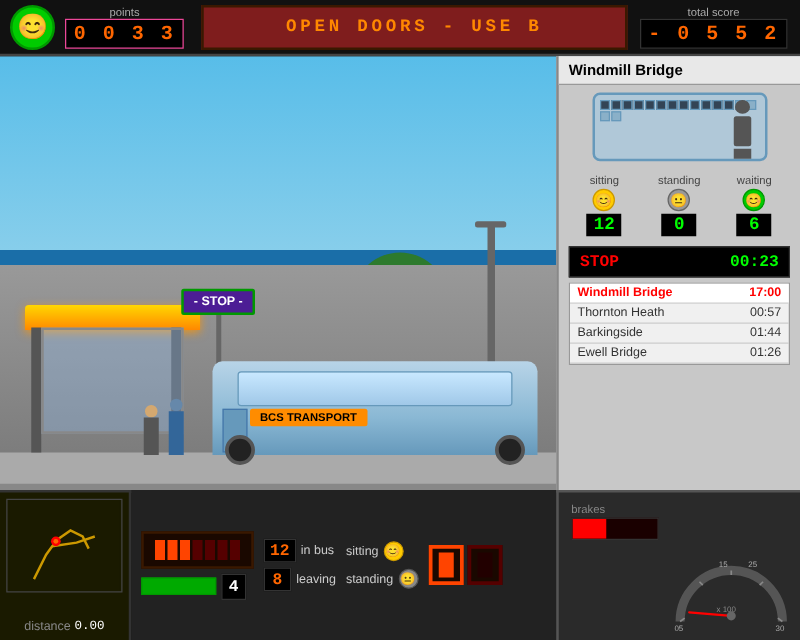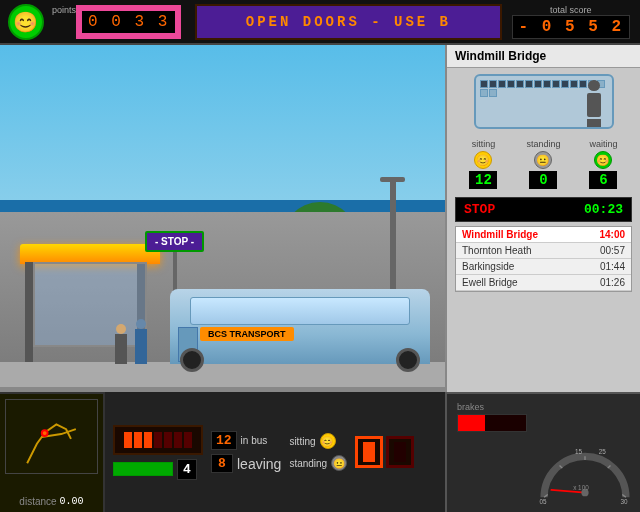--- a/index.html
+++ b/index.html
@@ -265,43 +265,43 @@
       border: 2px solid #009900;
       display: flex;
       align-items: center;
       justify-content: center;
       margin: 0 8px;
       font-size: 20px;
     }
 
     .points-box {
       display: flex;
-      flex-direction: row;
+      flex-direction: column;
       margin-right: 4px;
     }
     .points-label {
       color: #aaa;
       font-size: 9px;
       text-align: center;
     }
     .points-value {
       background: #000;
       color: #ff6600;
       font-family: 'Courier New', monospace;
       font-size: 16px;
-      font-weight: normal;
+      font-weight: bold;
       padding: 2px 6px;
-      border: 6px solid #ec4899;
+      border: 1px solid #ec4899;
       letter-spacing: 2px;
     }
 
     .marquee-display {
       flex: 1;
       height: 36px;
-      background: #4c1d95;
+      background: #7f1d1d;
       border: 2px solid #3a1800;
       display: flex;
       align-items: center;
       justify-content: center;
       margin: 12px 10px;
     }
     .marquee-text {
       color: #ff8800;
       font-family: 'Courier New', monospace;
       font-size: 14px;
@@ -757,21 +757,21 @@
   </div>
 
   <div class="stop-timer">
     <span class="stop-label-red">STOP</span>
     <span class="stop-time">00:23</span>
   </div>
 
   <div class="schedule-list">
     <div class="schedule-item current">
       <span>Windmill Bridge</span>
-      <span class="sched-time">14:00</span>
+      <span class="sched-time">17:00</span>
     </div>
     <div class="schedule-item">
       <span>Thornton Heath</span>
       <span class="sched-time">00:57</span>
     </div>
     <div class="schedule-item">
       <span>Barkingside</span>
       <span class="sched-time">01:44</span>
     </div>
     <div class="schedule-item">
@@ -819,21 +819,21 @@
       </div>
     </div>
 
     <div class="passenger-col">
       <div class="pass-row">
         <span class="pass-number">12</span>
         <span style="color:#ccc;font-size:10px;">in bus</span>
       </div>
       <div class="pass-row">
         <span class="pass-number">8</span>
-        <span style="color:#ccc;font-size:14px;text-align:center;">leaving</span>
+        <span style="color:#ccc;font-size:10px;text-align:center;">leaving</span>
       </div>
     </div>
 
     <div class="sitting-standing-col">
       <div class="ss-row">
         <span style="color:#ccc;font-size:10px;">sitting</span>
         <div class="ss-smiley">😊</div>
       </div>
       <div class="ss-row">
         <span style="color:#ccc;font-size:10px;">standing</span>

